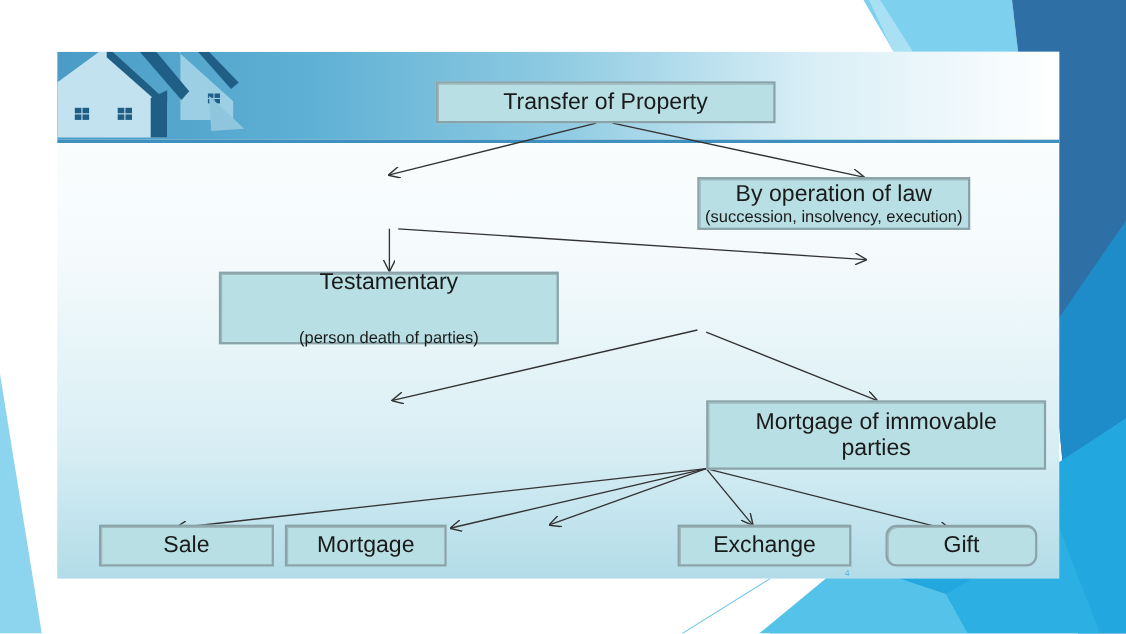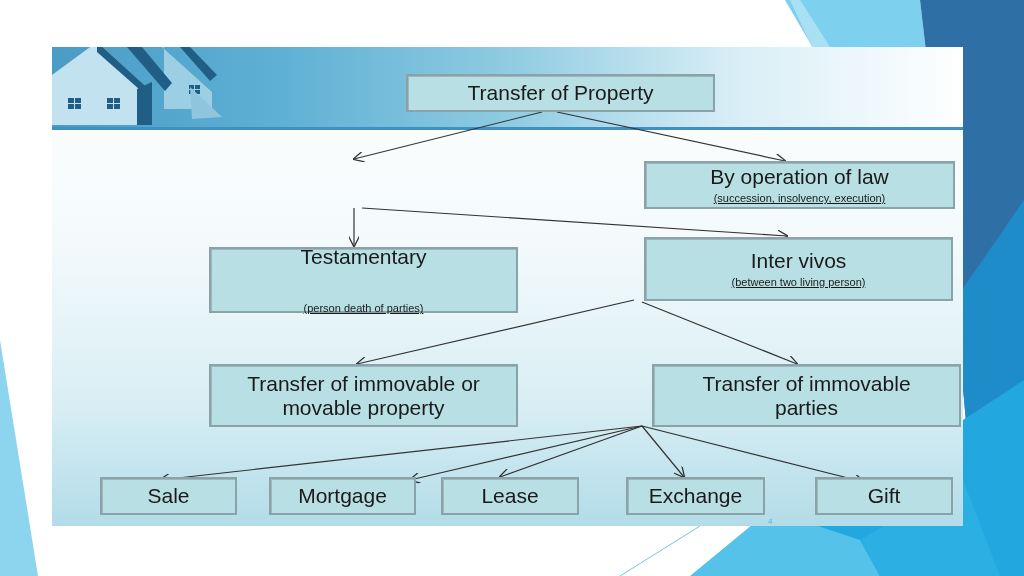--- a/index.html
+++ b/index.html
@@ -23,24 +23,24 @@
       background: #3f8fbf;
     }
     .houses { position: absolute; left: 0; top: 0; }
     .connectors { position: absolute; left: 0; top: 0; }
     .box {
       position: absolute; box-sizing: border-box;
       background: #b8dfe4;
       border: 2px solid #8aa3a8;
       box-shadow: 1px 1px 0 #9fb6ba inset;
       display: flex; flex-direction: column; align-items: center; justify-content: center;
-      color: #1a1a1a; text-align: center; margin-left: 10px;
+      color: #1a1a1a; text-align: center;
     }
     .box .main { font-size: 21px; line-height: 24px; }
-    .box .sub { font-size: 11px; line-height: 14px; margin-top: 2px; text-decoration: underline; }
+    .box .sub { font-size: 15px; line-height: 14px; margin-top: 2px; }
     .leaf .main { font-size: 21px; }
     .page-number {
       position: absolute; left: 716px; top: 470px; font-size: 8px; color: #5ab4dc;
     }
   </style>
 </head>
 <body>
 
 <svg class="deco" width="1024" height="576" viewBox="0 0 1024 576">
 
@@ -111,53 +111,42 @@
       <line x1="590" y1="379" x2="448" y2="430" marker-end="url(#arr)"></line>
       <line x1="590" y1="379" x2="632" y2="430" marker-end="url(#arr)"></line>
       <line x1="590" y1="379" x2="812" y2="435" marker-end="url(#arr)"></line>
     </g>
   </svg>
 
   <div class="box" style="left:344px; top:27px; width:309px; height:38px;">
     <span class="main">Transfer of Property</span>
   </div>
 
-  <div class="box" style="left:582px; top:114px; width:311px; height:48px;text-align:center;">
+  <div class="box" style="left:582px; top:114px; width:248px; height:48px;text-align:center;">
     <span class="main">By operation of law</span>
     <span class="sub">(succession, insolvency, execution)</span>
   </div>
 
   <div class="box" style="left:147px; top:200px; width:309px; height:66px;gap:30px;">
     <span class="main">Testamentary</span>
     <span class="sub">(person death of parties)</span>
   </div>
-  <div class="box" style="left:582px; top:190px; width:309px; height:64px;">
-    <span class="main">Inter vivos</span>
-    <span class="sub">(between two living person)</span>
-  </div>
 
-  <div class="box" style="left:147px; top:317px; width:309px; height:63px;">
-    <span class="main">Transfer of immovable or</span>
-    <span class="main">movable property</span>
-  </div>
   <div class="box" style="left:590px; top:317px; width:309px; height:63px;">
-    <span class="main">Transfer of immovable</span>
+    <span class="main">Mortgage of immovable</span>
     <span class="main">parties</span>
   </div>
 
-  <div class="box leaf" style="left:38px; top:430px; width:137px; height:38px;">
+  <div class="box leaf" style="left:38px; top:430px; width:159px; height:38px;">
     <span class="main">Sale</span>
   </div>
   <div class="box leaf" style="left:207px; top:430px; width:147px; height:38px;">
     <span class="main">Mortgage</span>
   </div>
-  <div class="box leaf" style="left:379px; top:430px; width:138px; height:38px;">
-    <span class="main">Lease</span>
-  </div>
-  <div class="box leaf" style="left:564px; top:430px; width:139px; height:38px;">
+  <div class="box leaf" style="left:564px; top:430px; width:158px; height:38px;">
     <span class="main">Exchange</span>
   </div>
-  <div class="box leaf" style="left:753px; top:430px; width:138px; height:38px;">
+  <div class="box leaf" style="left:753px; top:430px; width:138px; height:38px;border-radius:10px;">
     <span class="main">Gift</span>
   </div>
 
   <span class="page-number">4</span>
 </div>
 
 </body></html>

